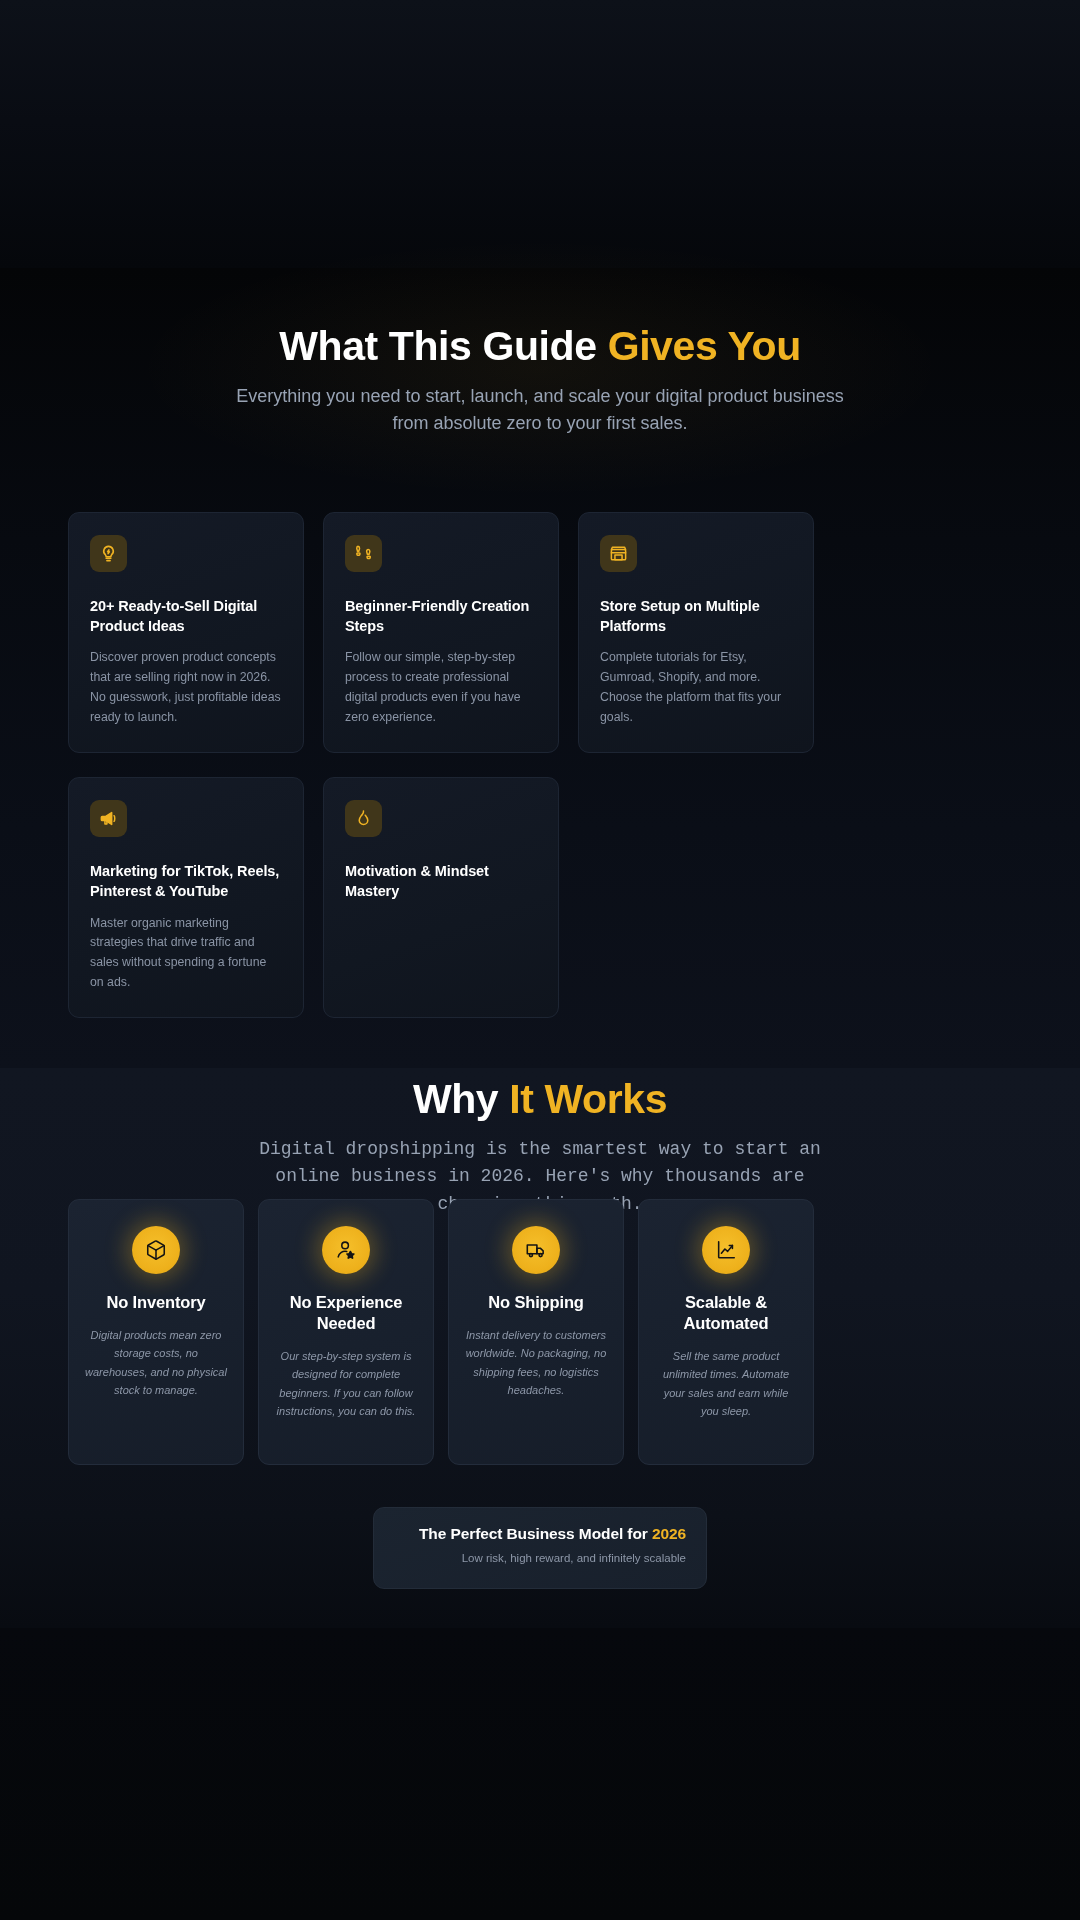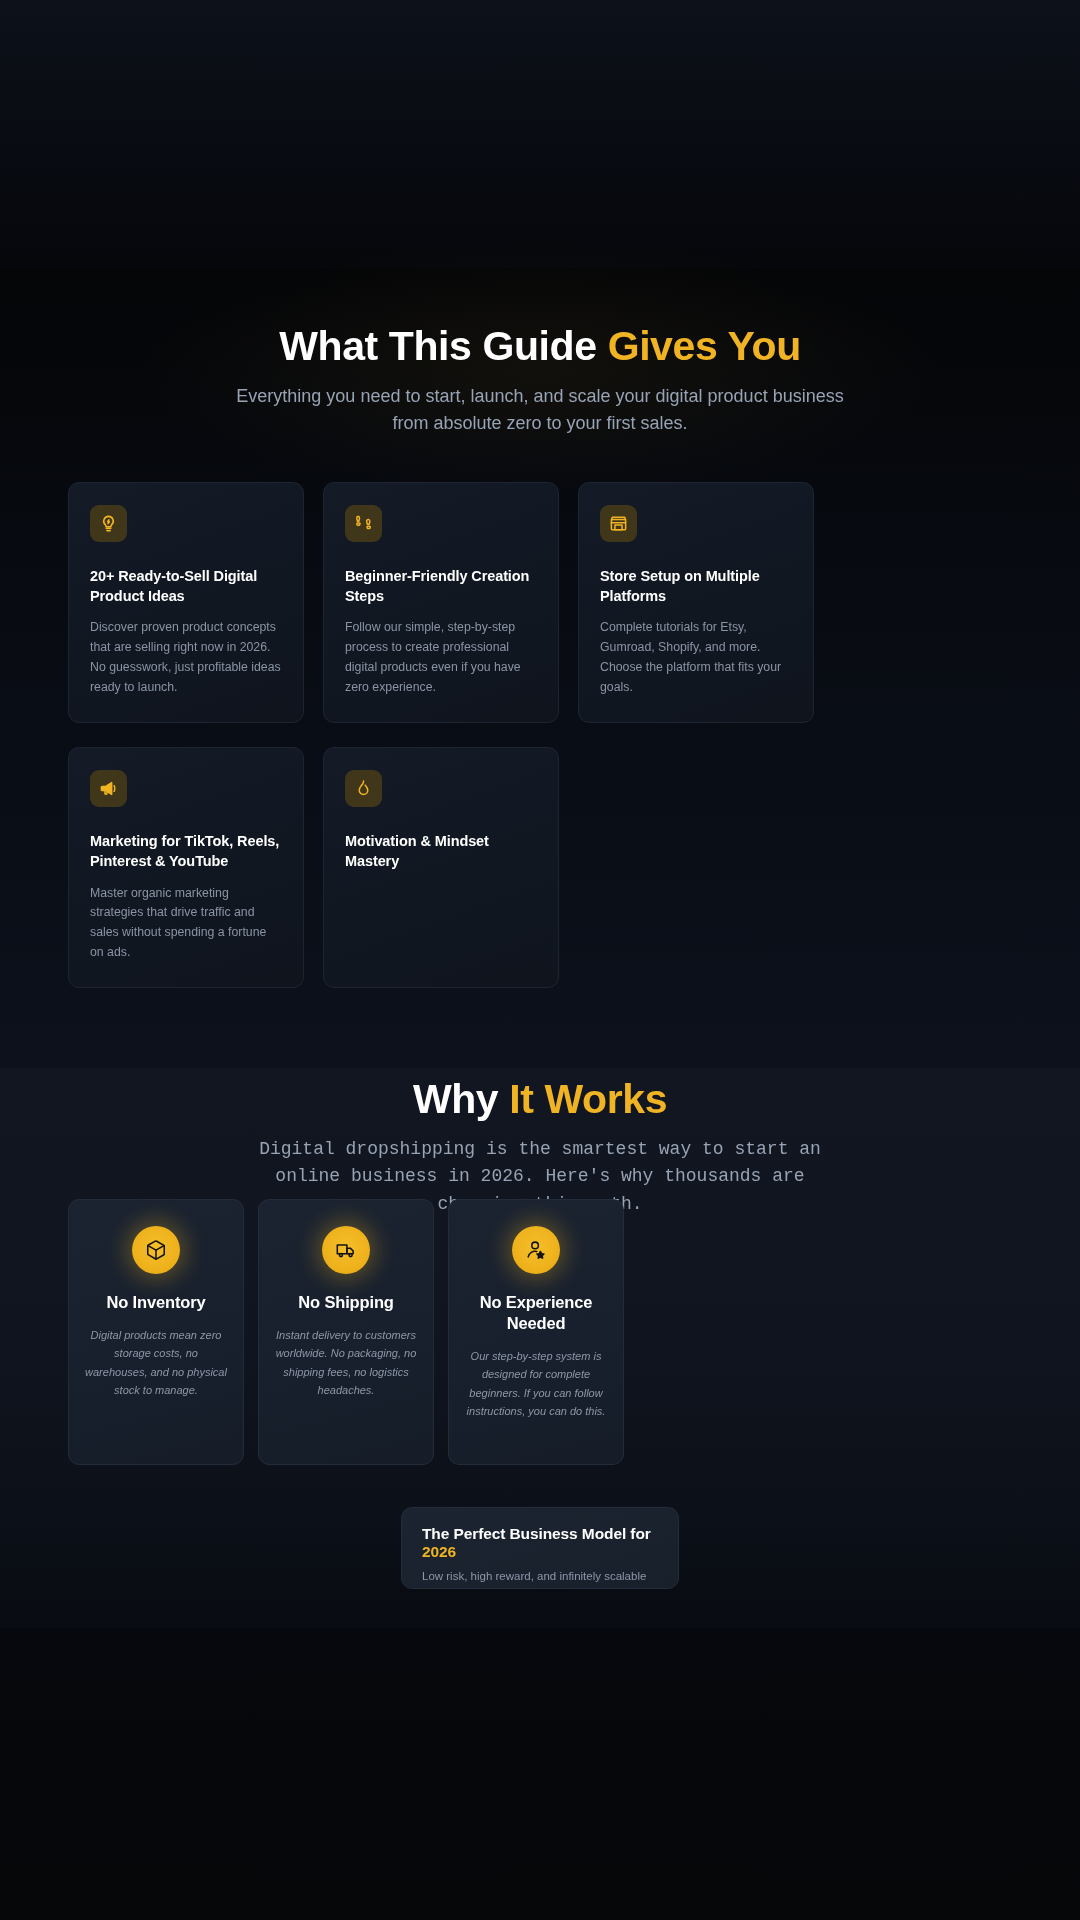--- a/index.html
+++ b/index.html
@@ -63,21 +63,21 @@
     font-size: 18px;
     line-height: 1.52;
     color: #98a3b4;
     font-weight: 400;
   }
 
   
   .feature-grid {
     position: absolute;
     left: 68px;
-    top: 482px;
+    top: 512px;
     width: 946px;
     display: grid;
     grid-template-columns: repeat(3, 236px);
     grid-column-gap: 19px;
     grid-row-gap: 24px;
   }
   .f-card {
     background: linear-gradient(160deg, #141a26 0%, #111721 60%, #0f141d 100%);
     border: 1px solid #1d2533;
     border-radius: 11px;
@@ -147,26 +147,26 @@
     color: #8d97a8;
     font-style: italic;
   }
 
   
   .badge {
     position: absolute;
     left: 50%;
     top: 1507px;
     transform: translateX(-50%);
-    width: 278px;
+    width: 334px;
     background: linear-gradient(160deg, #1b2430 0%, #18202c 100%);
     border: 1px solid #232c39;
     border-radius: 11px;
-    padding: 17px 20px 4px;
-    text-align: left;
+    padding: 17px 20px 22px;
+    text-align: right;
   }
   .badge-title {
     font-size: 15.5px;
     font-weight: bold;
     color: #ffffff;
     letter-spacing: -0.1px;
     margin-bottom: 7px;
   }
   .badge-title .accent { color: #f0b323; }
   .badge-sub {
@@ -265,47 +265,58 @@
     <div class="w-card">
       <div class="w-iconwrap">
         <svg width="22" height="22" viewBox="0 0 24 24" fill="none" stroke="#141414" stroke-width="1.7" stroke-linecap="round" stroke-linejoin="round">
           <path d="M21 16V8a1.6 1.6 0 0 0-.8-1.4l-7.4-4.2a1.6 1.6 0 0 0-1.6 0L3.8 6.6A1.6 1.6 0 0 0 3 8v8a1.6 1.6 0 0 0 .8 1.4l7.4 4.2a1.6 1.6 0 0 0 1.6 0l7.4-4.2A1.6 1.6 0 0 0 21 16z"></path>
           <path d="M3.3 7.2 12 12.2l8.7-5"></path>
             <path d="M12 22V12.2"></path>
         </svg>
       </div>
       <div class="w-title">No Inventory</div>
       <div class="w-desc">Digital products mean zero storage costs, no warehouses, and no physical stock to manage.</div>
+    </div>
+
+    <div class="w-card">
+      <div class="w-iconwrap">
+        <svg width="22" height="22" viewBox="0 0 24 24" fill="none" stroke="#141414" stroke-width="1.7" stroke-linecap="round" stroke-linejoin="round">
+          <circle cx="11" cy="7" r="3.6"></circle>
+          <path d="M3.5 19.5a7.6 7.6 0 0 1 9.3-5.9"></path>
+          <path d="m16.8 13.6 1.2 2.4 2.6.4-1.9 1.9.5 2.6-2.4-1.3-2.4 1.3.5-2.6-1.9-1.9 2.6-.4z" fill="#141414"></path>
+        </svg>
+      </div>
+      <div class="w-title">No Experience Needed</div>
+      <div class="w-desc">Our step-by-step system is designed for complete beginners. If you can follow instructions, you can do this.</div>
     </div>
 
     <div class="w-card">
       <div class="w-iconwrap">
         <svg width="22" height="22" viewBox="0 0 24 24" fill="none" stroke="#141414" stroke-width="1.7" stroke-linecap="round" stroke-linejoin="round">
           <path d="M2.5 6.5h10.5v9.5H2.5z"></path>
           <path d="M13 10h3.6l3.2 3v3H13z"></path>
           <circle cx="6.5" cy="17.5" r="1.7"></circle>
           <circle cx="17" cy="17.5" r="1.7"></circle>
         </svg>
       </div>
       <div class="w-title">No Shipping</div>
       <div class="w-desc">Instant delivery to customers worldwide. No packaging, no shipping fees, no logistics headaches.</div>
     </div>
 
     <div class="w-card">
       <div class="w-iconwrap">
         <svg width="22" height="22" viewBox="0 0 24 24" fill="none" stroke="#141414" stroke-width="1.7" stroke-linecap="round" stroke-linejoin="round">
-          <circle cx="11" cy="7" r="3.6"></circle>
-          <path d="M3.5 19.5a7.6 7.6 0 0 1 9.3-5.9"></path>
-          <path d="m16.8 13.6 1.2 2.4 2.6.4-1.9 1.9.5 2.6-2.4-1.3-2.4 1.3.5-2.6-1.9-1.9 2.6-.4z" fill="#141414"></path>
-        </svg>
-      </div>
-      <div class="w-title">No Experience Needed</div>
-      <div class="w-desc">Our step-by-step system is designed for complete beginners. If you can follow instructions, you can do this.</div>
-    </div>
-
+          <path d="M4 3v16.5a1 1 0 0 0 1 1h16"></path>
+          <path d="m7 15.5 3.8-4.6 3 2.6L19 7"></path>
+          <path d="M15.6 7H19v3.4"></path>
+        </svg>
+      </div>
+      <div class="w-title">Scalable &amp; Automated</div>
+      <div class="w-desc">Sell the same product unlimited times. Automate your sales and earn while you sleep.</div>
+    </div>
 
   </div>
 
   <div class="badge">
     <div class="badge-title"><span>The Perfect Business Model for </span><span class="accent">2026</span></div>
     <div class="badge-sub">Low risk, high reward, and infinitely scalable</div>
   </div>
 
 </div>
 

